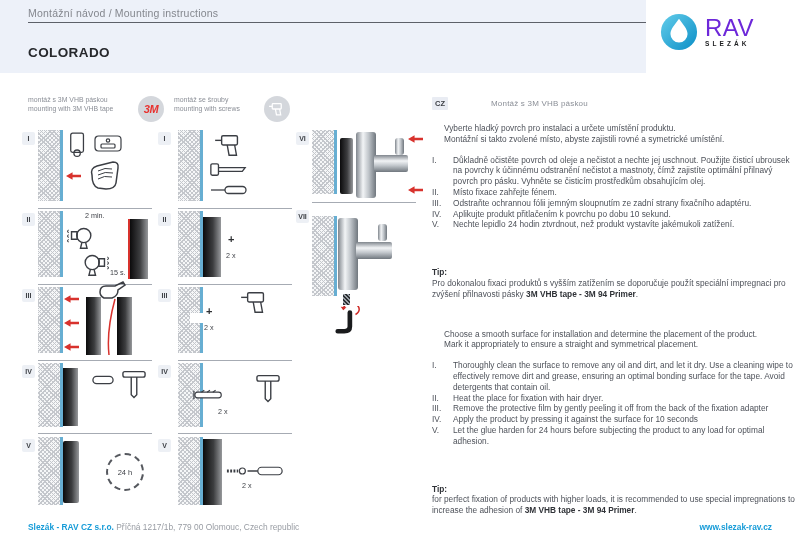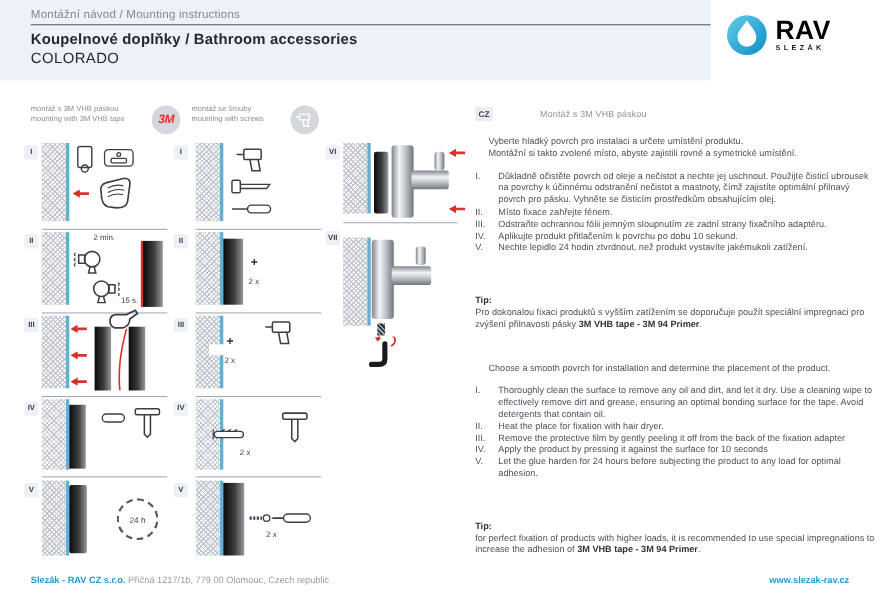--- a/index.html
+++ b/index.html
@@ -4,23 +4,23 @@
 <style>
   html,body{margin:0;padding:0;background:#fff;}
   .page{position:relative;width:800px;height:544px;background:#fff;overflow:hidden;
         font-family:"Liberation Sans",sans-serif;-webkit-font-smoothing:antialiased;}
 
   
   .band{position:absolute;left:0;top:0;width:646px;height:73px;background:#edf1f9;}
   .pretitle{position:absolute;left:28px;top:7px;font-size:10.5px;color:#84878e;letter-spacing:.2px;}
   .band-line{position:absolute;left:28px;top:22px;width:618px;height:1px;background:#5d6169;}
   .title1{position:absolute;left:28px;top:28px;font-size:13.5px;font-weight:bold;color:#26282c;letter-spacing:.2px;}
-  .title2{position:absolute;left:28px;top:45px;font-size:13.5px;font-weight:normal;color:#26282c;letter-spacing:.4px;}
+  .title2{position:absolute;left:28px;top:45px;font-size:13.5px;font-weight:bold;color:#26282c;letter-spacing:.4px;}
   .logo{position:absolute;left:660px;top:13px;display:flex;align-items:center;gap:7px;}
-  .logo-brand{font-size:24px;font-weight:700;color:#000000;line-height:22px;letter-spacing:.5px;}
+  .logo-brand{font-size:24px;font-weight:400;color:#6d28d9;line-height:22px;letter-spacing:.5px;}
   .logo-sub{font-size:6.5px;font-weight:bold;letter-spacing:3.1px;color:#1c1d1f;margin-top:1px;}
 
   
   .method{position:absolute;top:96px;}
   .mlabel{font-size:6.9px;color:#8b8f97;line-height:8.8px;}
   .mbadge{position:absolute;right:0;top:0;width:26px;height:26px;border-radius:50%;background:#d4d7dc;
           display:flex;align-items:center;justify-content:center;}
   .badge-3m{color:#e8312e;font-weight:800;font-style:italic;font-size:11px;letter-spacing:-.5px;}
 
   
@@ -73,21 +73,20 @@
   svg{display:inline-block;}
 </style>
 </head>
 <body>
 
 <div class="page">
 
   <div class="band">
     <div class="pretitle">Montážní návod / Mounting instructions</div>
     <div class="band-line"></div>
-    <div class="title1">Koupelnové doplňky / Bathroom accessories</div>
     <div class="title2">COLORADO</div>
   </div>
 
   <div class="logo">
     <span class="icon" style="position:static">
       <svg width="38" height="38" viewBox="0 0 40 40">
         <defs>
             <linearGradient id="lg" x1="0" y1="0" x2="1" y2="1">
           <stop offset="0" stop-color="#63cdea"></stop>
               <stop offset="1" stop-color="#0b8ec6"></stop>
@@ -385,21 +384,22 @@
           <span class="t">Nechte lepidlo 24 hodin ztvrdnout, než produkt vystavíte jakémukoli zatížení.</span>
           </div>
       </div>
       <div class="tip">
         <div class="bold">Tip:</div>
         <span>Pro dokonalou fixaci produktů s vyšším zatížením se doporučuje použít speciální impregnaci pro zvýšení přilnavosti pásky </span><span class="bold">3M VHB tape - 3M 94 Primer</span><span>.</span>
       </div>
     </section>
 
     <section class="sec-en">
-      <div class="para">Choose a smooth povrch for installation and determine the placement of the product.</div>
+      <div class="para">Choose a smooth surface for installation and determine the placement of the product.</div>
+      <div class="para">Mark it appropriately to ensure a straight and symmetrical placement.</div>
       <div class="ilist">
         <div class="irow">
           <span class="n">I.</span>
           <span class="t">Thoroughly clean the surface to remove any oil and dirt, and let it dry. Use a cleaning wipe to effectively remove dirt and grease, ensuring an optimal bonding surface for the tape. Avoid detergents that contain oil.</span>
           </div>
         <div class="irow">
           <span class="n">II.</span>
           <span class="t">Heat the place for fixation with hair dryer.</span>
           </div>
         <div class="irow">

